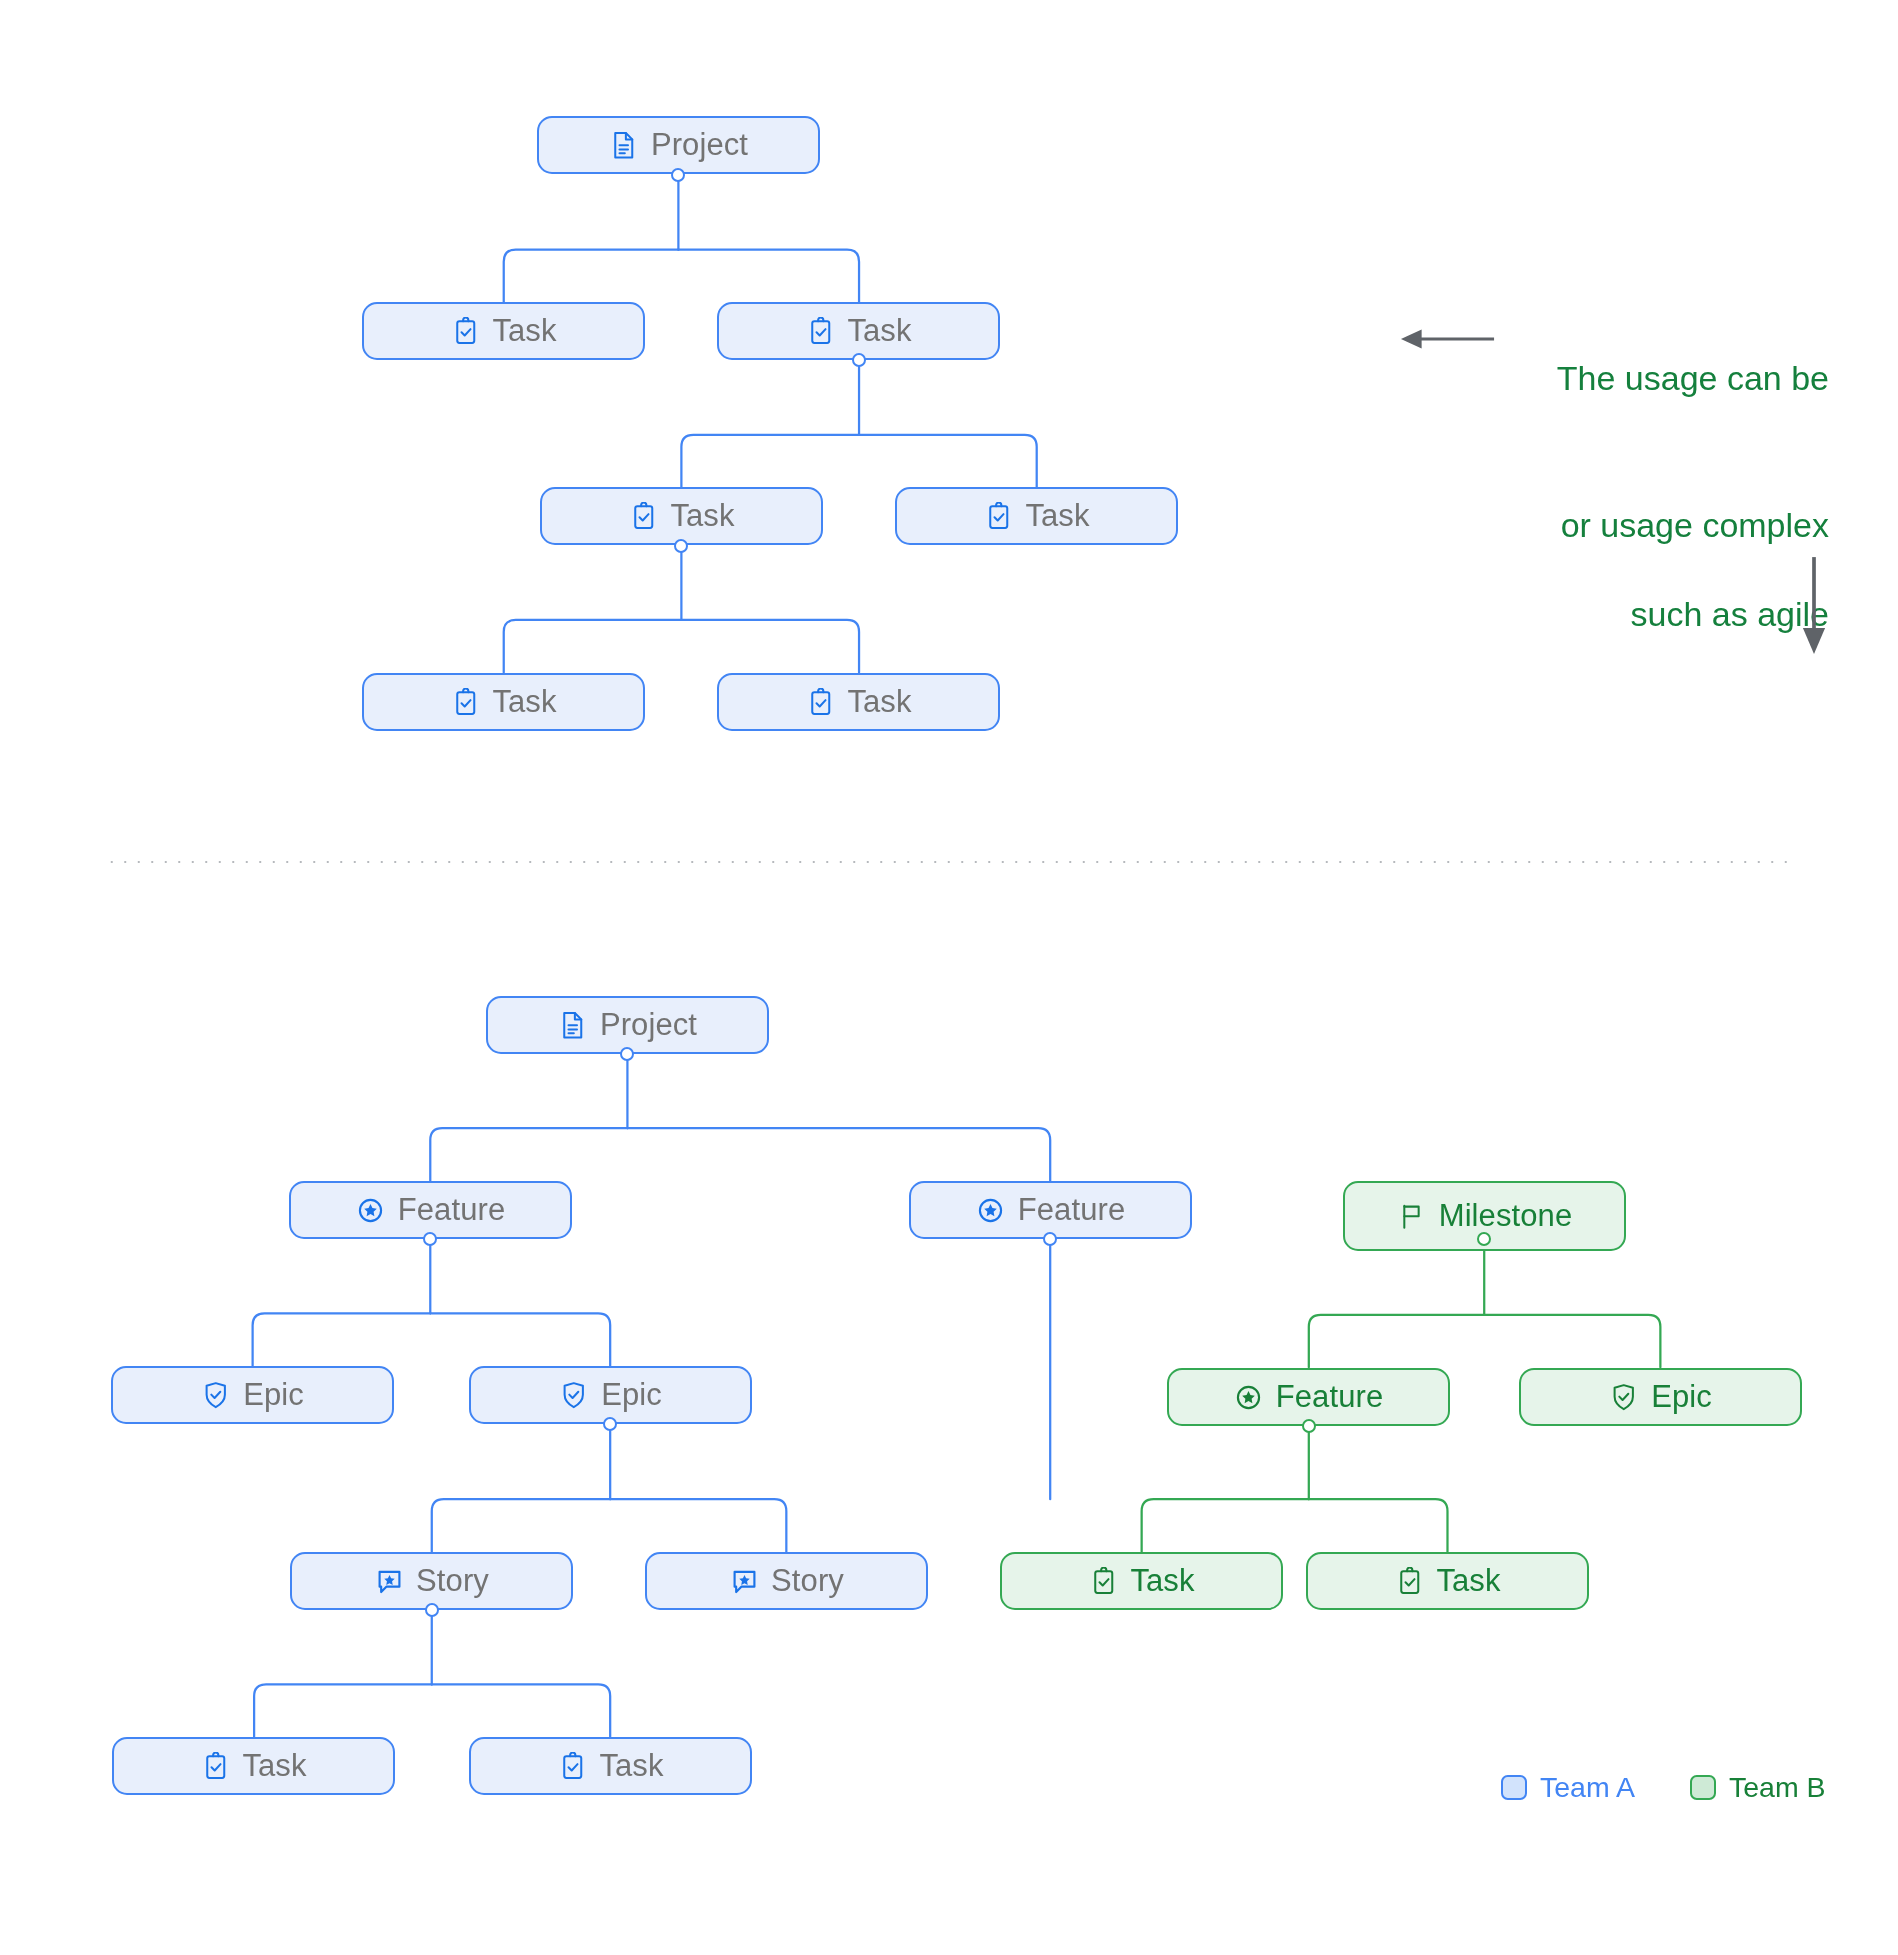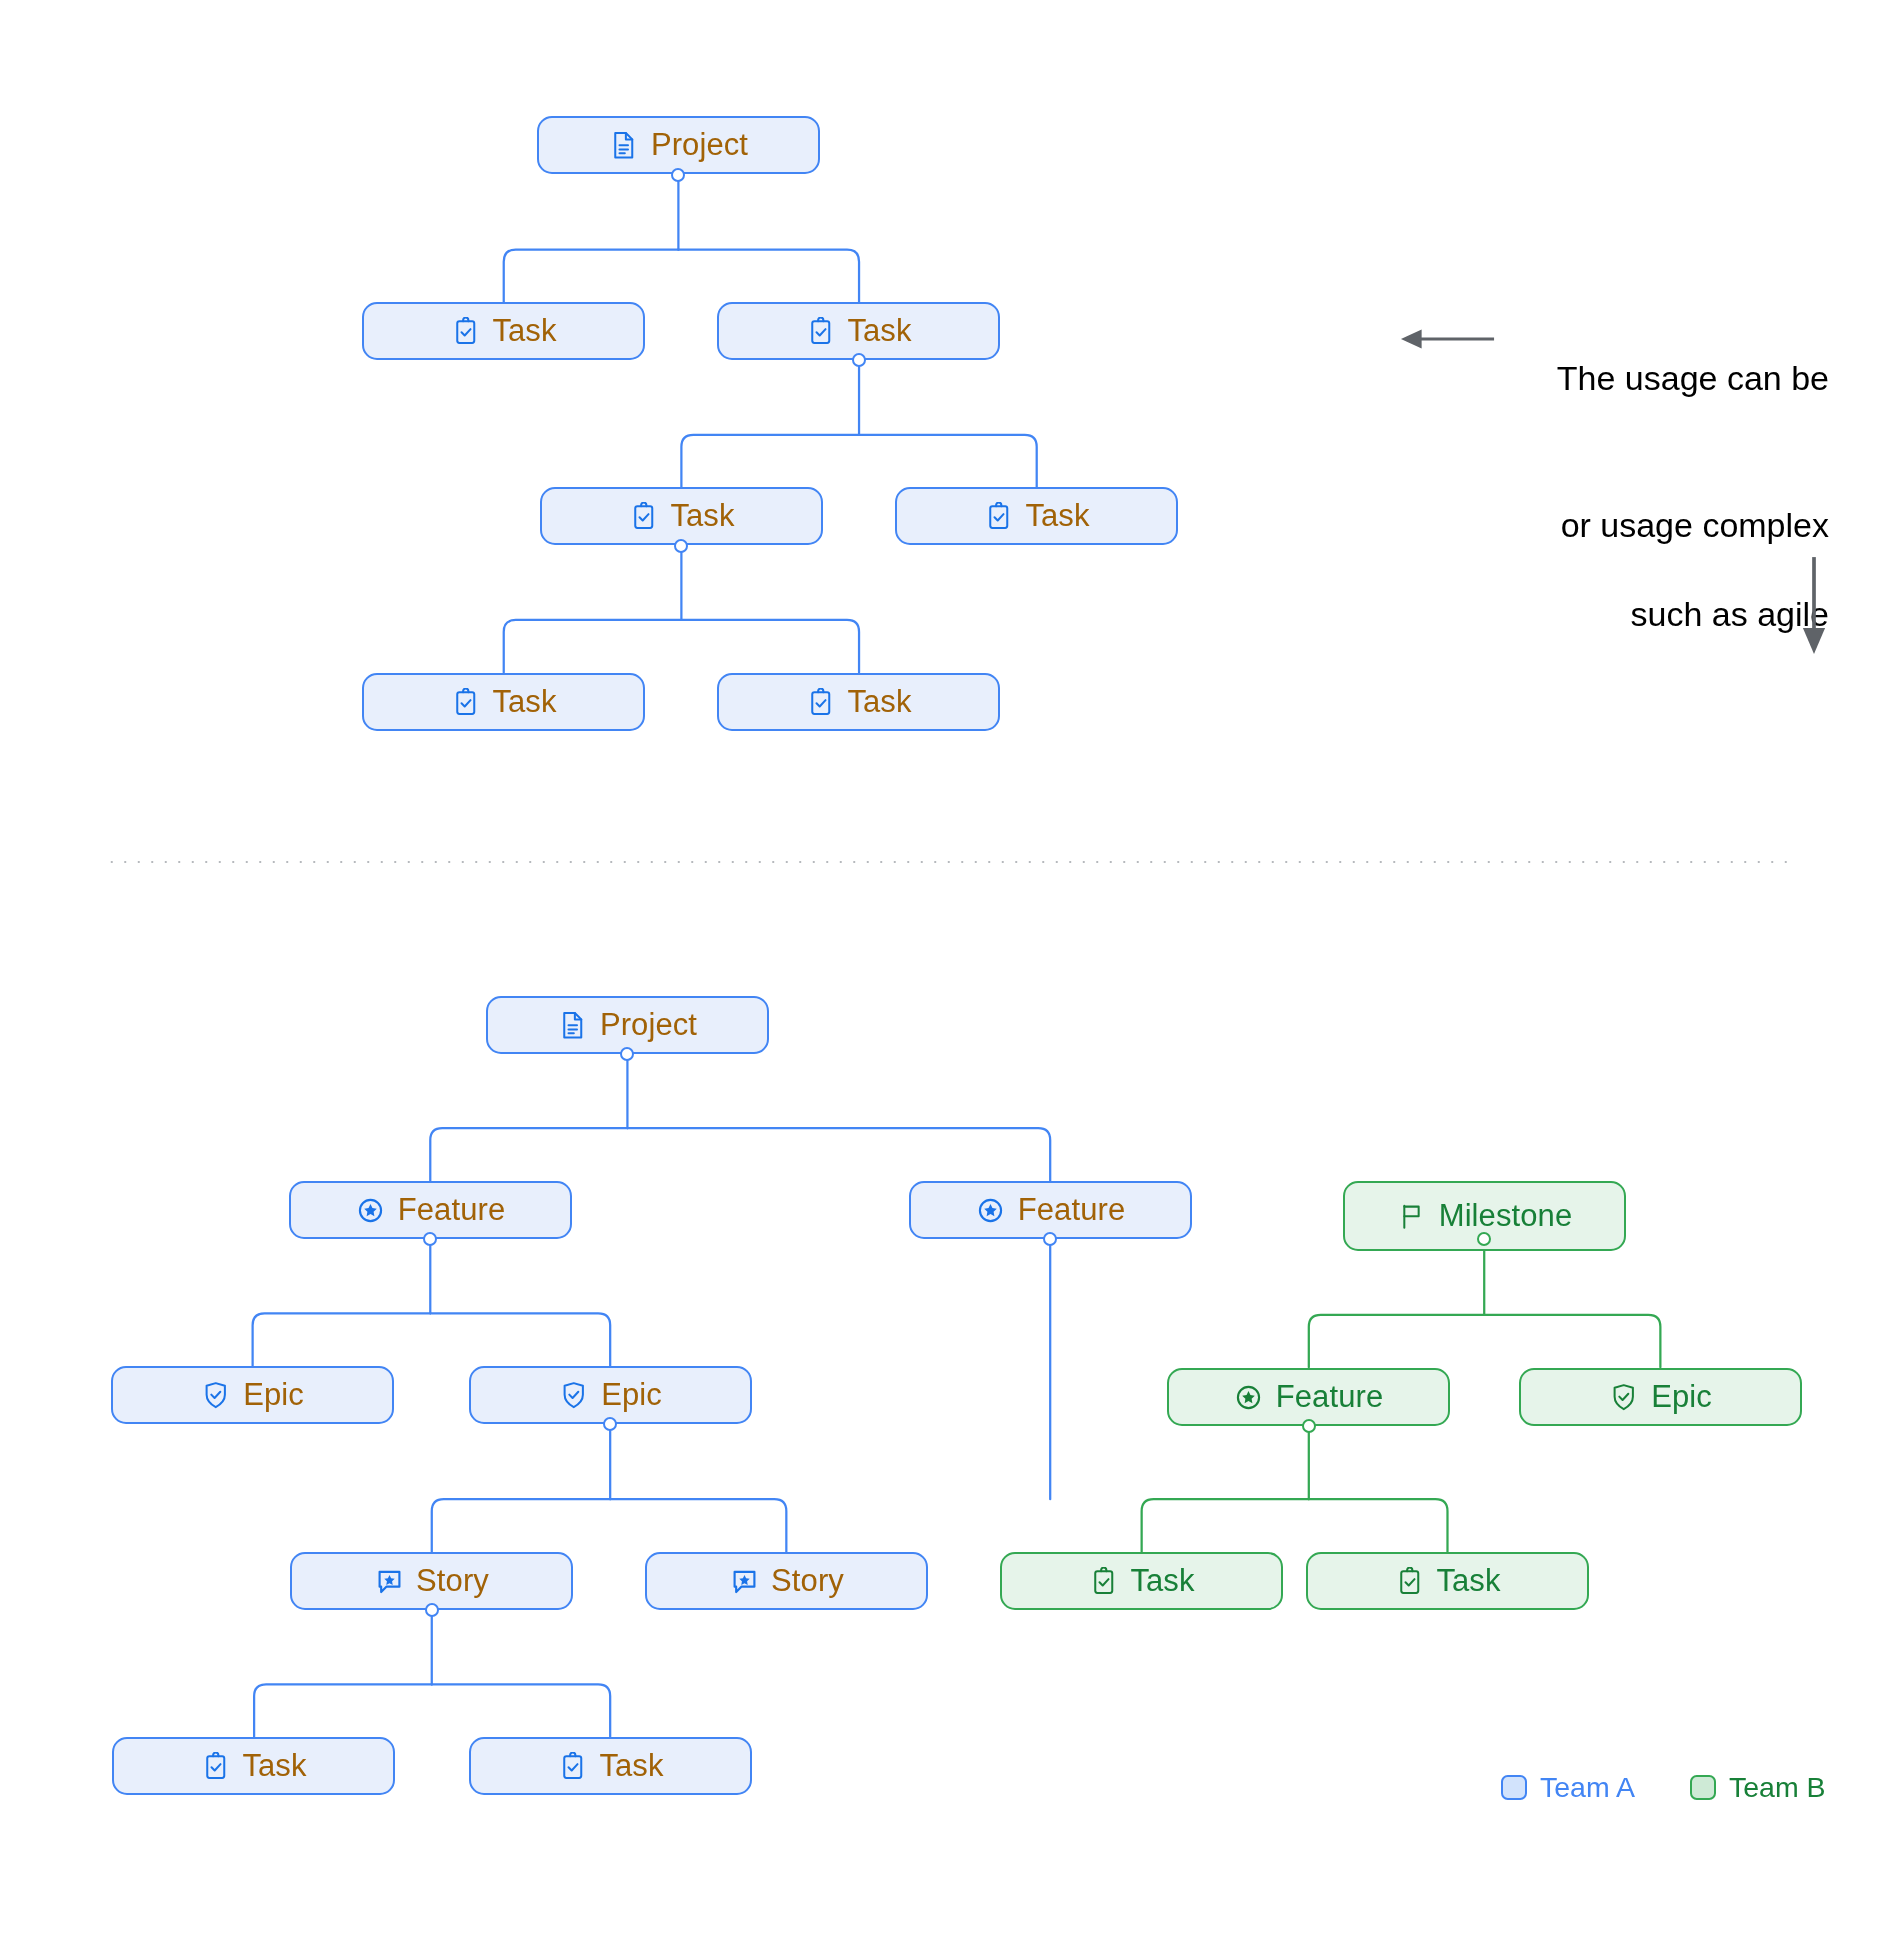--- a/index.html
+++ b/index.html
@@ -11,36 +11,36 @@
   svg.links{position:absolute;left:0;top:0;width:1898px;height:1955px;pointer-events:none;}
 
   .node{
     position:absolute;box-sizing:border-box;
     display:flex;align-items:center;justify-content:center;gap:12px;
     border-radius:15px;border-width:2.2px;border-style:solid;
     font-size:31px;font-weight:400;letter-spacing:0.1px;white-space:nowrap;
   }
   .node .ico{display:inline-flex;align-items:center;justify-content:center;width:30px;height:30px;}
   .node .ico svg{display:block;}
-  .node.blue{background:#e8effc;border-color:#4285f4;color:#a16207;}
+  .node.blue{background:#e8effc;border-color:#4285f4;color:#737373;}
   .node.green{background:#e6f4ea;border-color:#34a853;color:#188038;}
   .node.blue  .ico svg{stroke:#1a73e8;fill:none;}
   .node.green .ico svg{stroke:#188038;fill:none;}
   .node.blue  .ico svg .fillp{fill:#1a73e8;stroke:none;}
   .node.green .ico svg .fillp{fill:#188038;stroke:none;}
 
   .handle{position:absolute;width:14.2px;height:14.2px;border-radius:50%;
           background:#ffffff;box-sizing:border-box;border:2.2px solid #4285f4;}
   .handle.green{border-color:#34a853;}
 
   .divider{position:absolute;left:105px;top:861px;width:1691px;height:2.2px;
     background-image:radial-gradient(circle, #b6b9bd 1.2px, rgba(0,0,0,0) 1.3px);
     background-size:13.5px 2.2px;background-repeat:repeat-x;}
 
-  .annot{position:absolute;color:#000000;font-size:34px;line-height:1.32;
+  .annot{position:absolute;color:#15803d;font-size:34px;line-height:1.32;
          text-align:right;white-space:pre-line;}
 
   .legend{position:absolute;display:flex;align-items:center;gap:13.5px;font-size:28.5px;}
   .legend .sw{width:25.5px;height:25.5px;border-radius:6.7px;border:2.2px solid;box-sizing:border-box;}
   .legend.a{color:#4285f4;}
   .legend.a .sw{background:#d2e3fc;border-color:#4285f4;}
   .legend.b{color:#188038;}
   .legend.b .sw{background:#ceead6;border-color:#34a853;}
 </style>
 </head>

